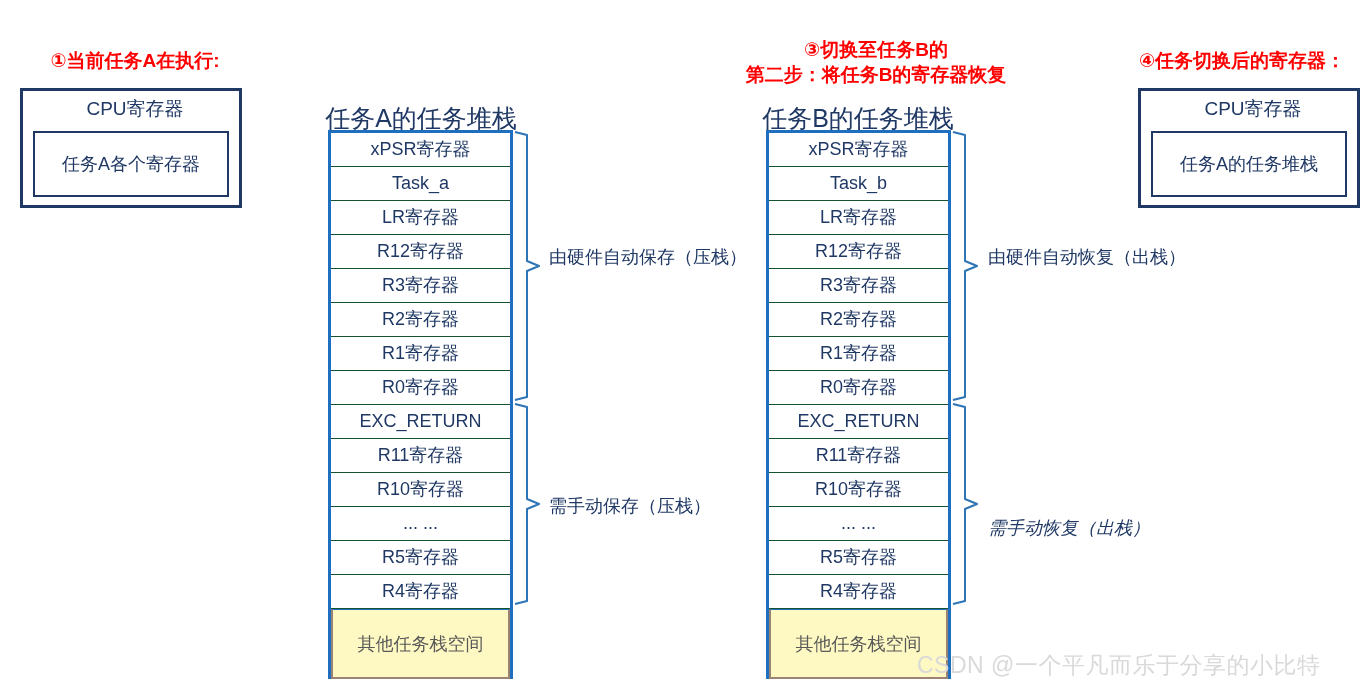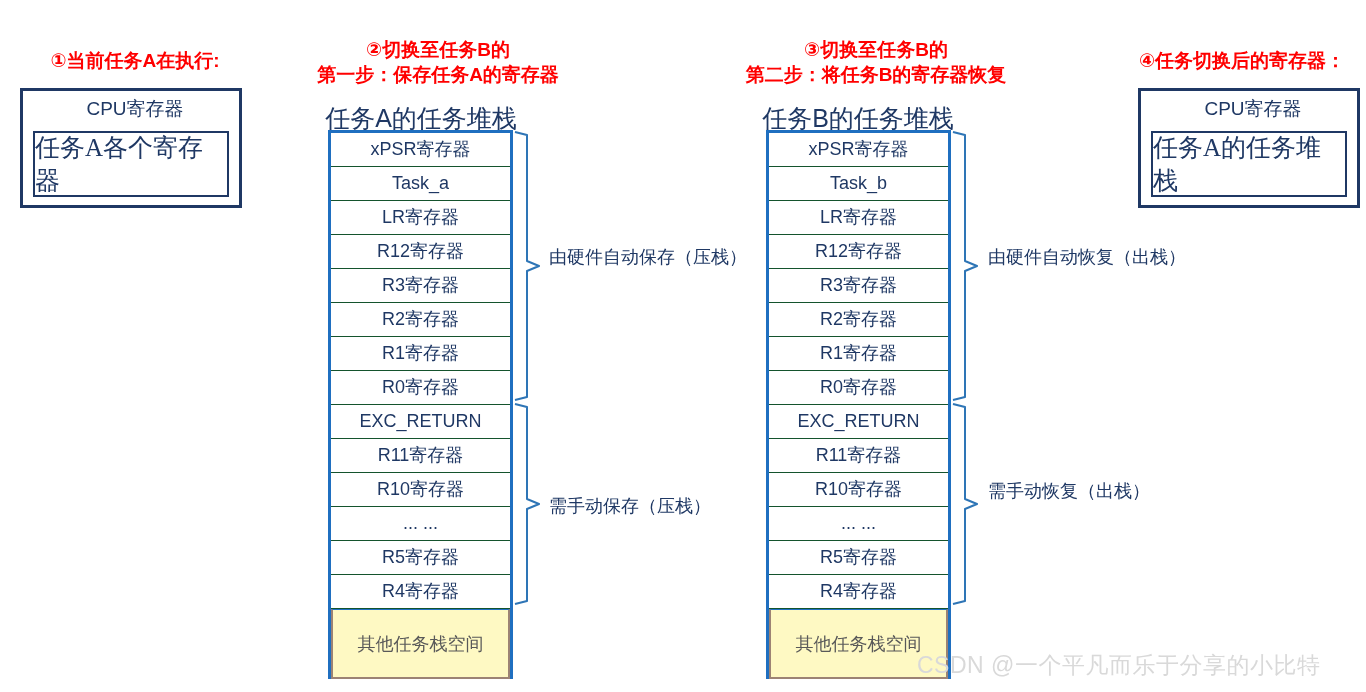--- a/index.html
+++ b/index.html
@@ -50,22 +50,21 @@
     left: 10px;
     right: 10px;
     bottom: 8px;
     top: 40px;
     border: 2px solid #1F3864;
     box-sizing: border-box;
     display: flex;
     align-items: center;
     justify-content: center;
     color: #1F3864;
-    font-size: 25px;
-    font-family: Liberation Serif, serif;
+    font-size: 18px;
   }
   
   .stack-caption {
     position: absolute;
     color: #1F3864;
     font-size: 25px;
     text-align: center;
     width: 260px;
   }
   .stack {
@@ -124,22 +123,20 @@
 
 <div class="canvas">
 
   <div class="step-title" style="left:10px; top:48px; width:250px;">①当前任务A在执行:</div>
 
   <div class="cpu-box" style="left:20px; top:88px; width:222px; height:120px;">
     <div class="cpu-box-title">CPU寄存器</div>
     <div class="cpu-box-inner">任务A各个寄存器</div>
   </div>
 
-  <div class="step-title" style="left:293px; top:37px; width:290px;">②切换至任务B的
-第一步：保存任务A的寄存器</div>
 
   <div class="stack-caption" style="left:291px; top:102px;">任务A的任务堆栈</div>
 
   <div class="stack" style="left:328px; top:130px;">
     <div class="stack-row">xPSR寄存器</div>
     <div class="stack-row">Task_a</div>
     <div class="stack-row">LR寄存器</div>
     <div class="stack-row">R12寄存器</div>
     <div class="stack-row">R3寄存器</div>
     <div class="stack-row">R2寄存器</div>
@@ -188,21 +185,21 @@
   </div>
 
   <svg class="brace" style="left:951px; top:130px;" width="30" height="272" viewBox="0 0 30 272">
     <path d="M2,2 L14,5 L14,131 L26,136 L14,141 L14,267 L2,270" fill="none" stroke="#2E75B6" stroke-width="2" stroke-linejoin="round"></path>
   </svg>
   <div class="brace-label" style="left:988px; top:245px;">由硬件自动恢复（出栈）</div>
 
   <svg class="brace" style="left:951px; top:402px;" width="30" height="204" viewBox="0 0 30 204">
     <path d="M2,2 L14,5 L14,97 L26,102 L14,107 L14,199 L2,202" fill="none" stroke="#2E75B6" stroke-width="2" stroke-linejoin="round"></path>
   </svg>
-  <div class="brace-label" style="left:988px; top:479px;">需手动恢复（出栈）</div>
+  <div class="brace-label" style="left:988px; top:516px;font-style:italic;">需手动恢复（出栈）</div>
 
   <div class="step-title" style="left:1118px; top:48px; width:248px;">④任务切换后的寄存器：</div>
 
   <div class="cpu-box" style="left:1138px; top:88px; width:222px; height:120px;">
     <div class="cpu-box-title">CPU寄存器</div>
     <div class="cpu-box-inner">任务A的任务堆栈</div>
   </div>
 
   <div class="watermark" style="left:917px; top:650px;">CSDN @一个平凡而乐于分享的小比特</div>
 

